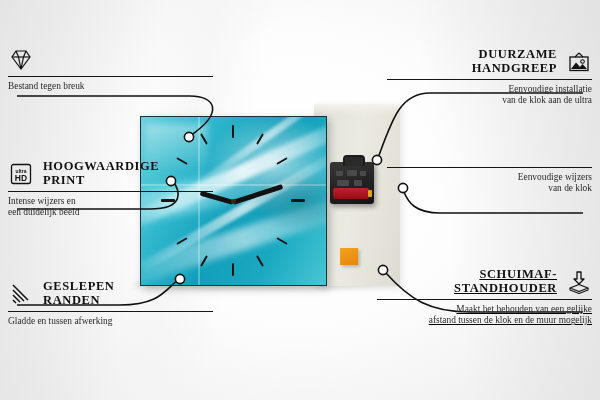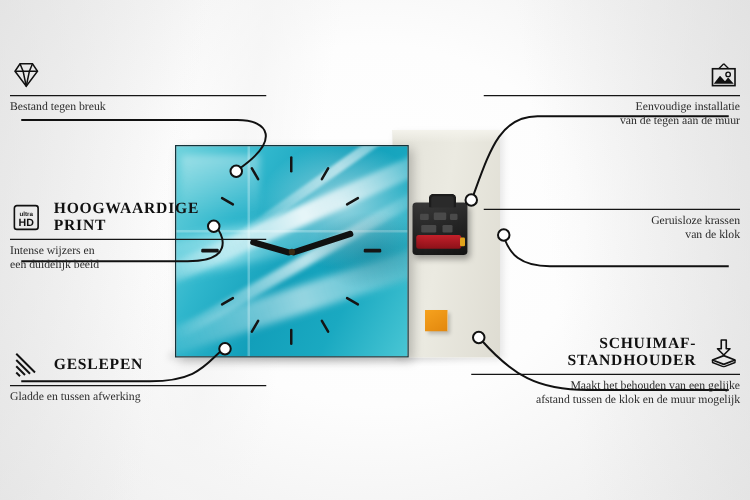--- a/index.html
+++ b/index.html
@@ -99,21 +99,21 @@
   }
   .ico{flex:0 0 auto;width:26px;height:24px;display:block;}
   .ico svg{display:block;width:26px;height:24px;}
 
   
   #c-gehard{top:48px;}
   #c-print{top:160px;}
   #c-randen{top:280px;}
   #c-handgreep{top:48px;}
   #c-mechanisme{top:163px;}
-  #c-standhouder{top:268px;width:215px;}
+  #c-standhouder{top:268px;width:215px;text-decoration:underline;}
 </style>
 </head>
 <body>
 
 <div id="stage">
 
   <div class="bg-streak s1"></div>
   <div class="bg-streak s2"></div>
   <div class="bg-streak s3"></div>
 
@@ -245,45 +245,50 @@
             <g stroke="#111" stroke-width="1.5" fill="none">
           <path d="M5 3 L20 18"></path>
               <path d="M5 8 L16 19"></path>
               <path d="M5 13 L12 20"></path>
               <path d="M5 18 L8 21"></path>
         </g>
           </svg>
       </span>
       <span>
         <div class="co-title">GESLEPEN</div>
+        <div class="co-title">RANDEN</div>
       </span>
     </div>
     <div class="co-rule"></div>
     <div class="co-sub">Gladde en tussen afwerking</div>
   </div>
 
   <div class="callout right" id="c-handgreep">
     <div class="co-head">
       <span class="ico">
         <svg viewBox="0 0 26 24">
           <rect x="4" y="7" width="18" height="13.5" fill="none" stroke="#111" stroke-width="1.3"></rect>
           <path d="M13 3 L9 7 M13 3 L17 7" fill="none" stroke="#111" stroke-width="1.1"></path>
           <circle cx="16.5" cy="11.5" r="1.8" fill="none" stroke="#111" stroke-width="1.1"></circle>
           <path d="M5 19 L10 12.5 L14 17 L16.5 14 L21 19 Z" fill="#111"></path>
         </svg>
       </span>
+      <span>
+        <div class="co-title">DUURZAME</div>
+        <div class="co-title">HANDGREEP</div>
+      </span>
     </div>
     <div class="co-rule"></div>
     <div class="co-sub">Eenvoudige installatie</div>
-    <div class="co-sub">van de tegen aan de muur</div>
+    <div class="co-sub">van de klok aan de ultra</div>
   </div>
 
   <div class="callout right" id="c-mechanisme">
     <div class="co-rule"></div>
-    <div class="co-sub">Geruisloze krassen</div>
+    <div class="co-sub">Eenvoudige wijzers</div>
     <div class="co-sub">van de klok</div>
   </div>
 
   <div class="callout right" id="c-standhouder">
     <div class="co-head">
       <span class="ico">
         <svg viewBox="0 0 26 24">
           <path d="M11 2 h4 v7 h3 l-5 5 -5-5 h3 Z" fill="none" stroke="#111" stroke-width="1.3" stroke-linejoin="round"></path>
           <path d="M13 14.5 L22 18 L13 21.5 L4 18 Z" fill="none" stroke="#111" stroke-width="1.3" stroke-linejoin="round"></path>
           <path d="M4 18 v2 l9 3.5 9-3.5 v-2" fill="none" stroke="#111" stroke-width="1.1" stroke-linejoin="round"></path>

